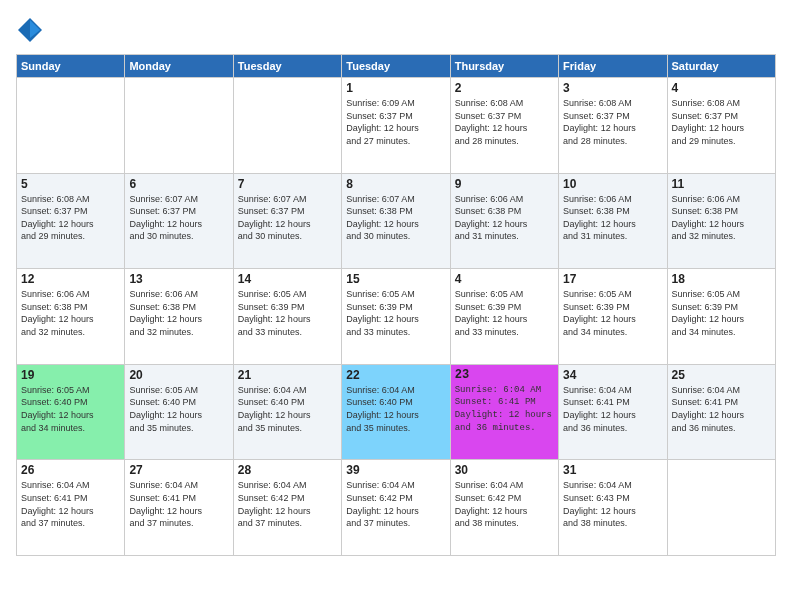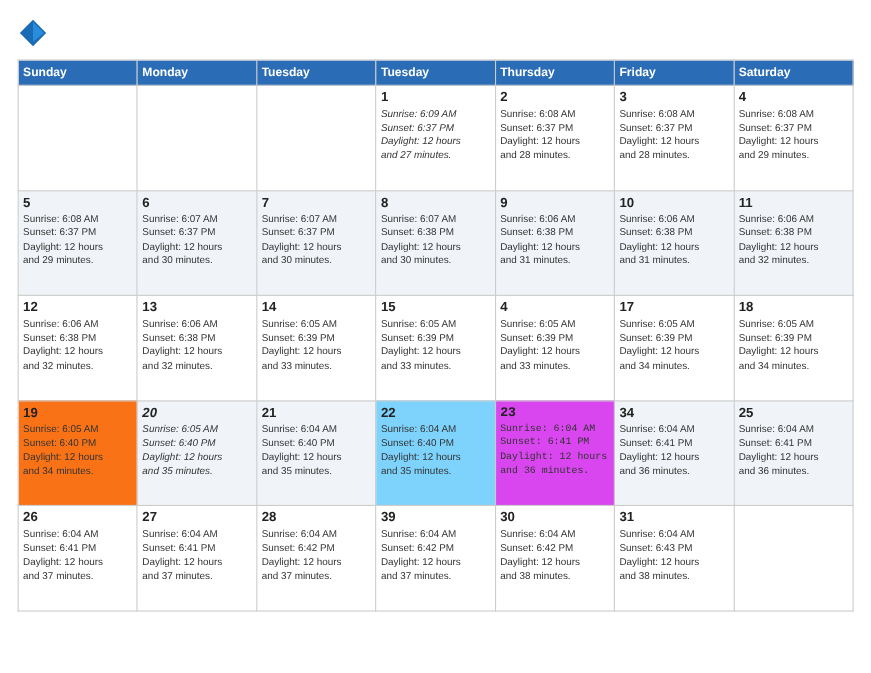--- a/index.html
+++ b/index.html
@@ -126,21 +126,21 @@
           <th>Saturday</th>
         </tr>
     </thead>
     <tbody id="calendar-body">
     <tr>
           <td class="empty-cell"></td>
           <td class="empty-cell"></td>
           <td class="empty-cell"></td>
           <td>
             <div class="day-number">1</div>
-            <div class="day-info" style="white-space: pre-line; font-style: italic;">Sunrise: 6:09 AM
+            <div class="day-info" style="white-space: pre-line;">Sunrise: 6:09 AM
 Sunset: 6:37 PM
 Daylight: 12 hours
 and 27 minutes.</div>
           </td>
           <td>
             <div class="day-number">2</div>
             <div class="day-info" style="white-space: pre-line;">Sunrise: 6:08 AM
 Sunset: 6:37 PM
 Daylight: 12 hours
 and 28 minutes.</div>
@@ -256,28 +256,28 @@
           </td>
           <td>
             <div class="day-number">18</div>
             <div class="day-info" style="white-space: pre-line;">Sunrise: 6:05 AM
 Sunset: 6:39 PM
 Daylight: 12 hours
 and 34 minutes.</div>
           </td>
         </tr>
         <tr>
-          <td style="background: #f97316;">
+          <td style="background: #86efac;">
             <div class="day-number">19</div>
             <div class="day-info" style="white-space: pre-line;">Sunrise: 6:05 AM
 Sunset: 6:40 PM
 Daylight: 12 hours
 and 34 minutes.</div>
           </td>
-          <td style="background: rgb(240, 244, 248); font-style: italic;">
+          <td style="background: rgb(240, 244, 248);">
             <div class="day-number">20</div>
             <div class="day-info" style="white-space: pre-line;">Sunrise: 6:05 AM
 Sunset: 6:40 PM
 Daylight: 12 hours
 and 35 minutes.</div>
           </td>
           <td style="background: rgb(240, 244, 248);">
             <div class="day-number">21</div>
             <div class="day-info" style="white-space: pre-line;">Sunrise: 6:04 AM
 Sunset: 6:40 PM

